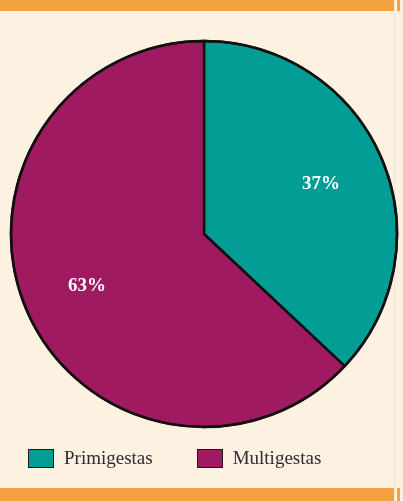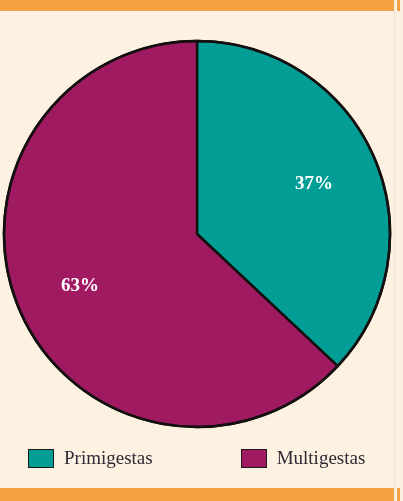--- a/index.html
+++ b/index.html
@@ -72,21 +72,21 @@
     left: 401px;
     top: 0;
     width: 2px;
     height: 501px;
     background: #FBEFDF;
   }
 
   
   .chart-area {
     position: absolute;
-    left: 0;
+    left: 7px;
     top: 11px;
     width: 394px;
     height: 420px;
   }
   .pie-svg {
     position: absolute;
     left: 0;
     top: 0;
   }
   .slice-label {
@@ -106,21 +106,21 @@
     display: flex;
     flex-direction: row;
     align-items: center;
   }
   .legend-entry {
     display: flex;
     flex-direction: row;
     align-items: center;
   }
   .legend-entry.first { margin-left: 28px; }
-  .legend-entry.second { margin-left: 88px; }
+  .legend-entry.second { margin-left: 44px; }
   .swatch {
     width: 26px;
     height: 19px;
     border: 1.5px solid #1A1A1A;
     box-sizing: border-box;
     flex: none;
   }
   .legend-label {
     margin-left: 10px;
     font-family: "Liberation Serif", serif;

